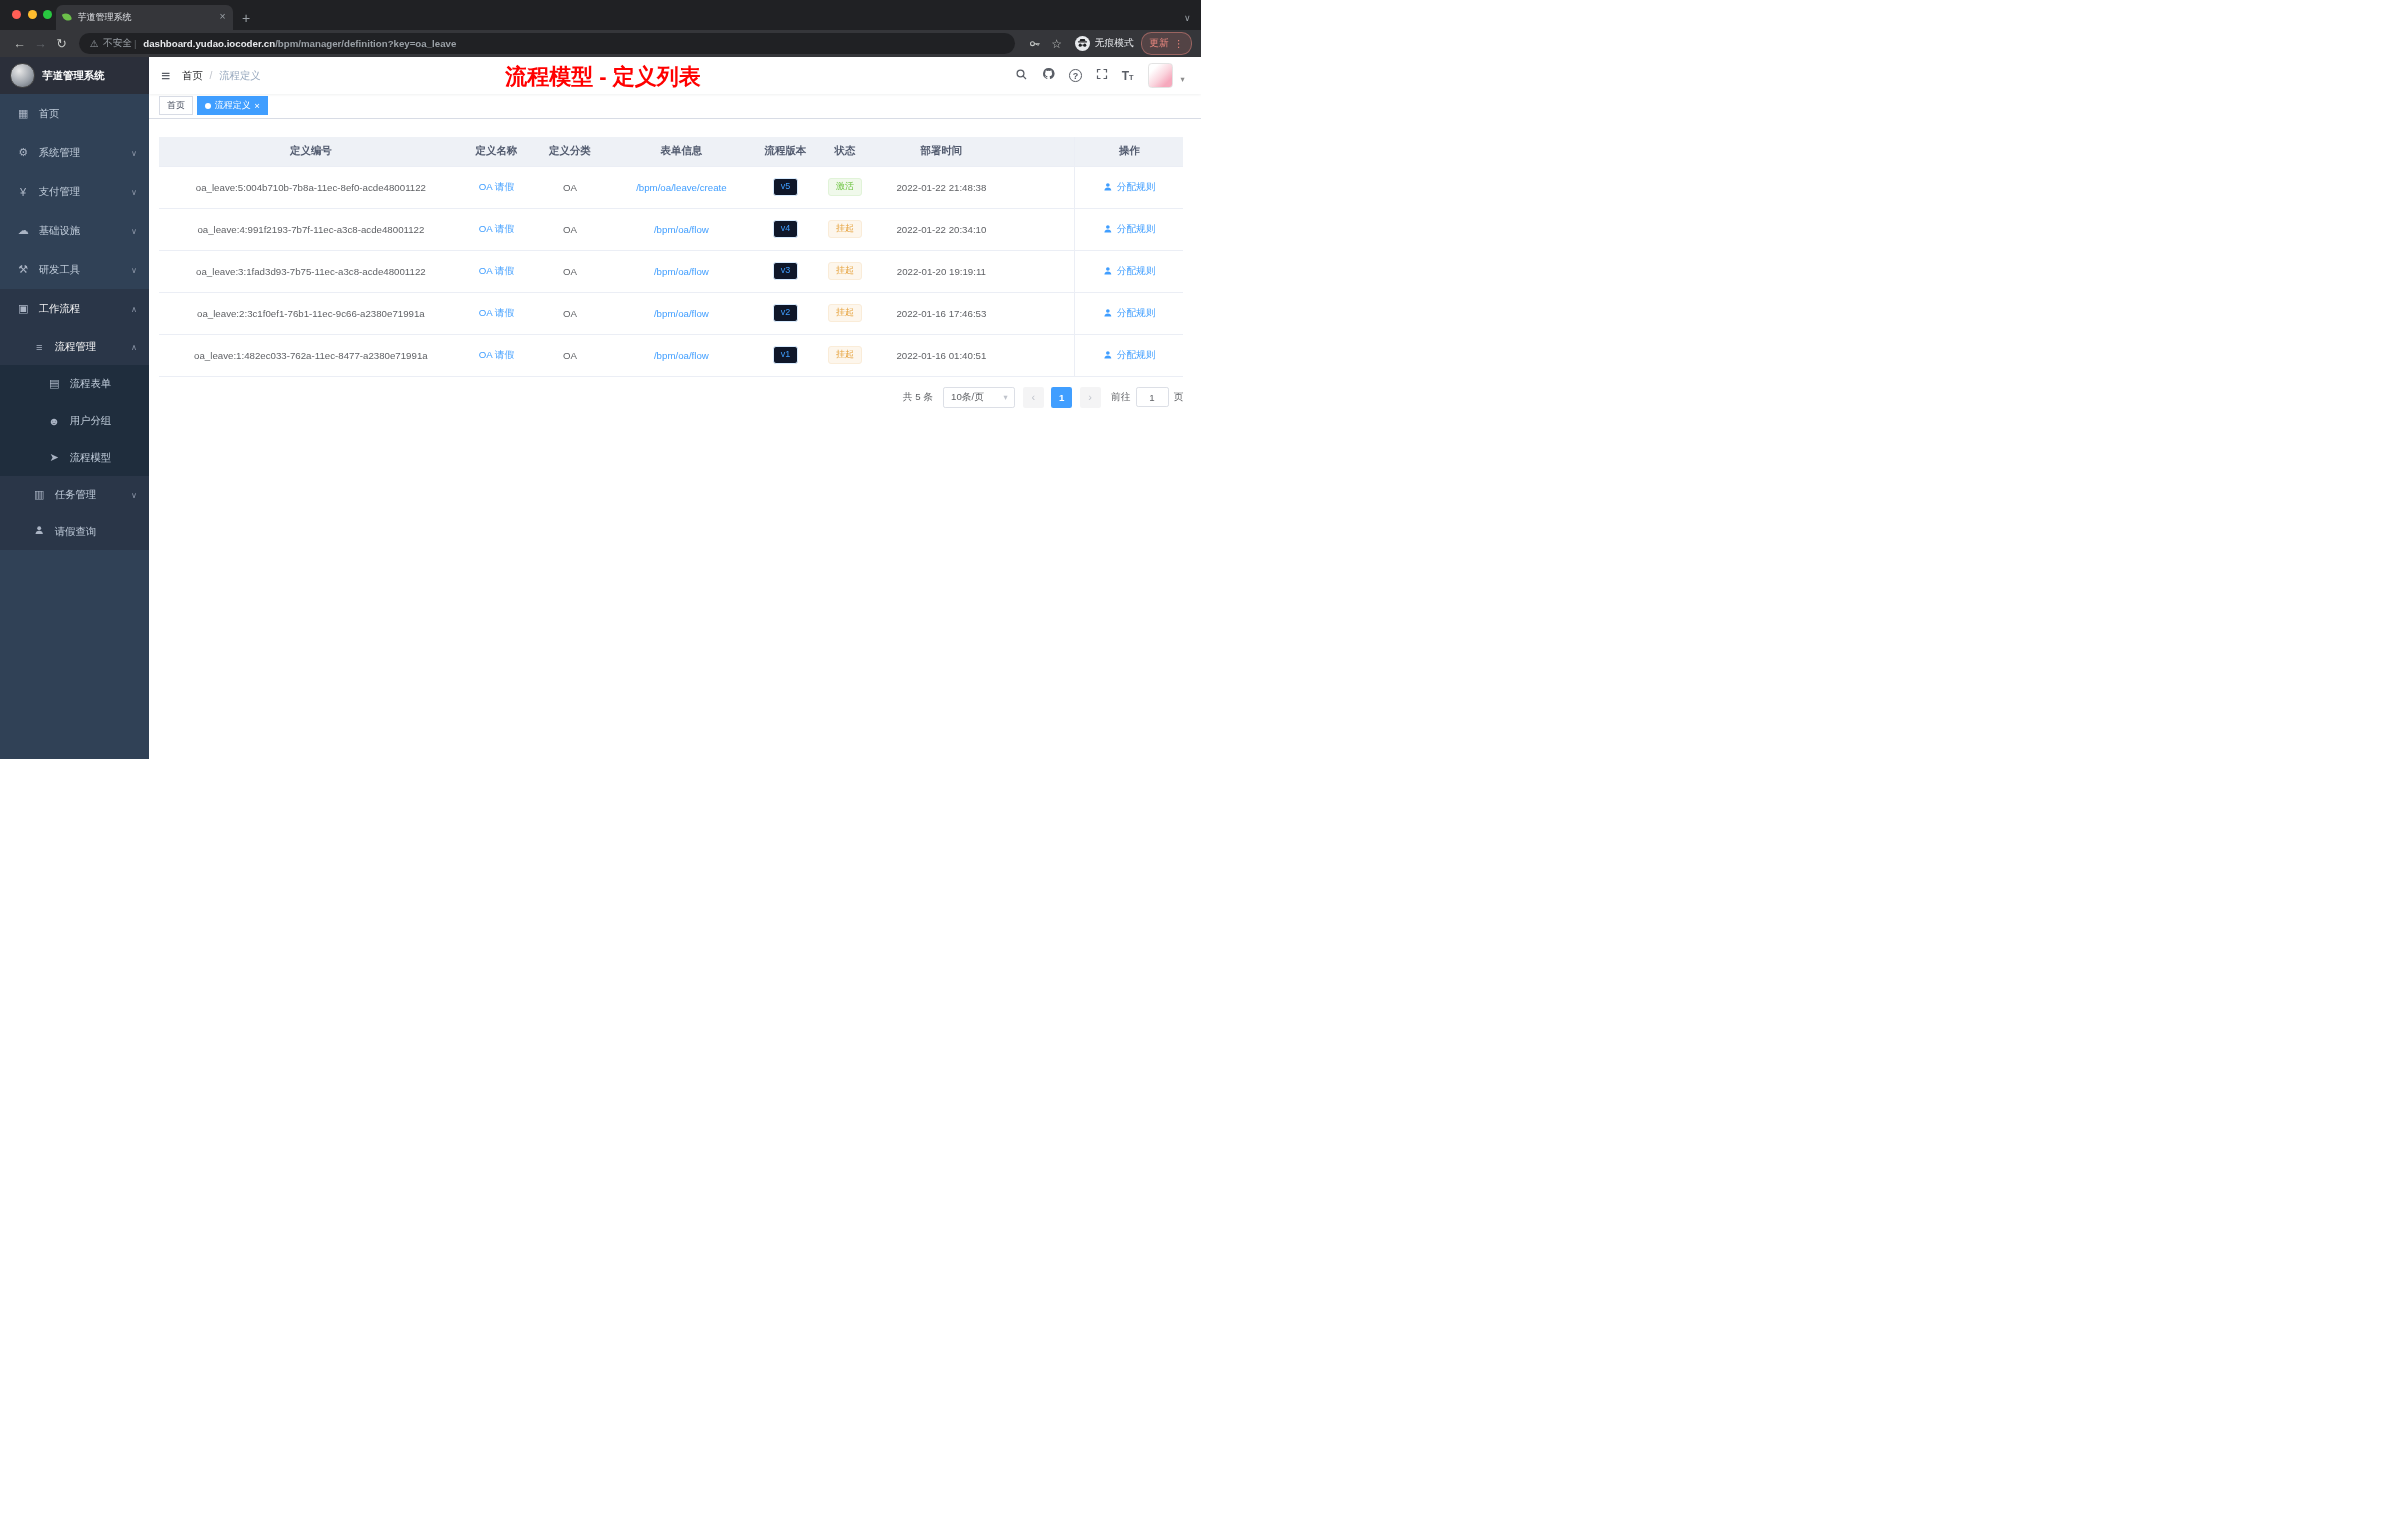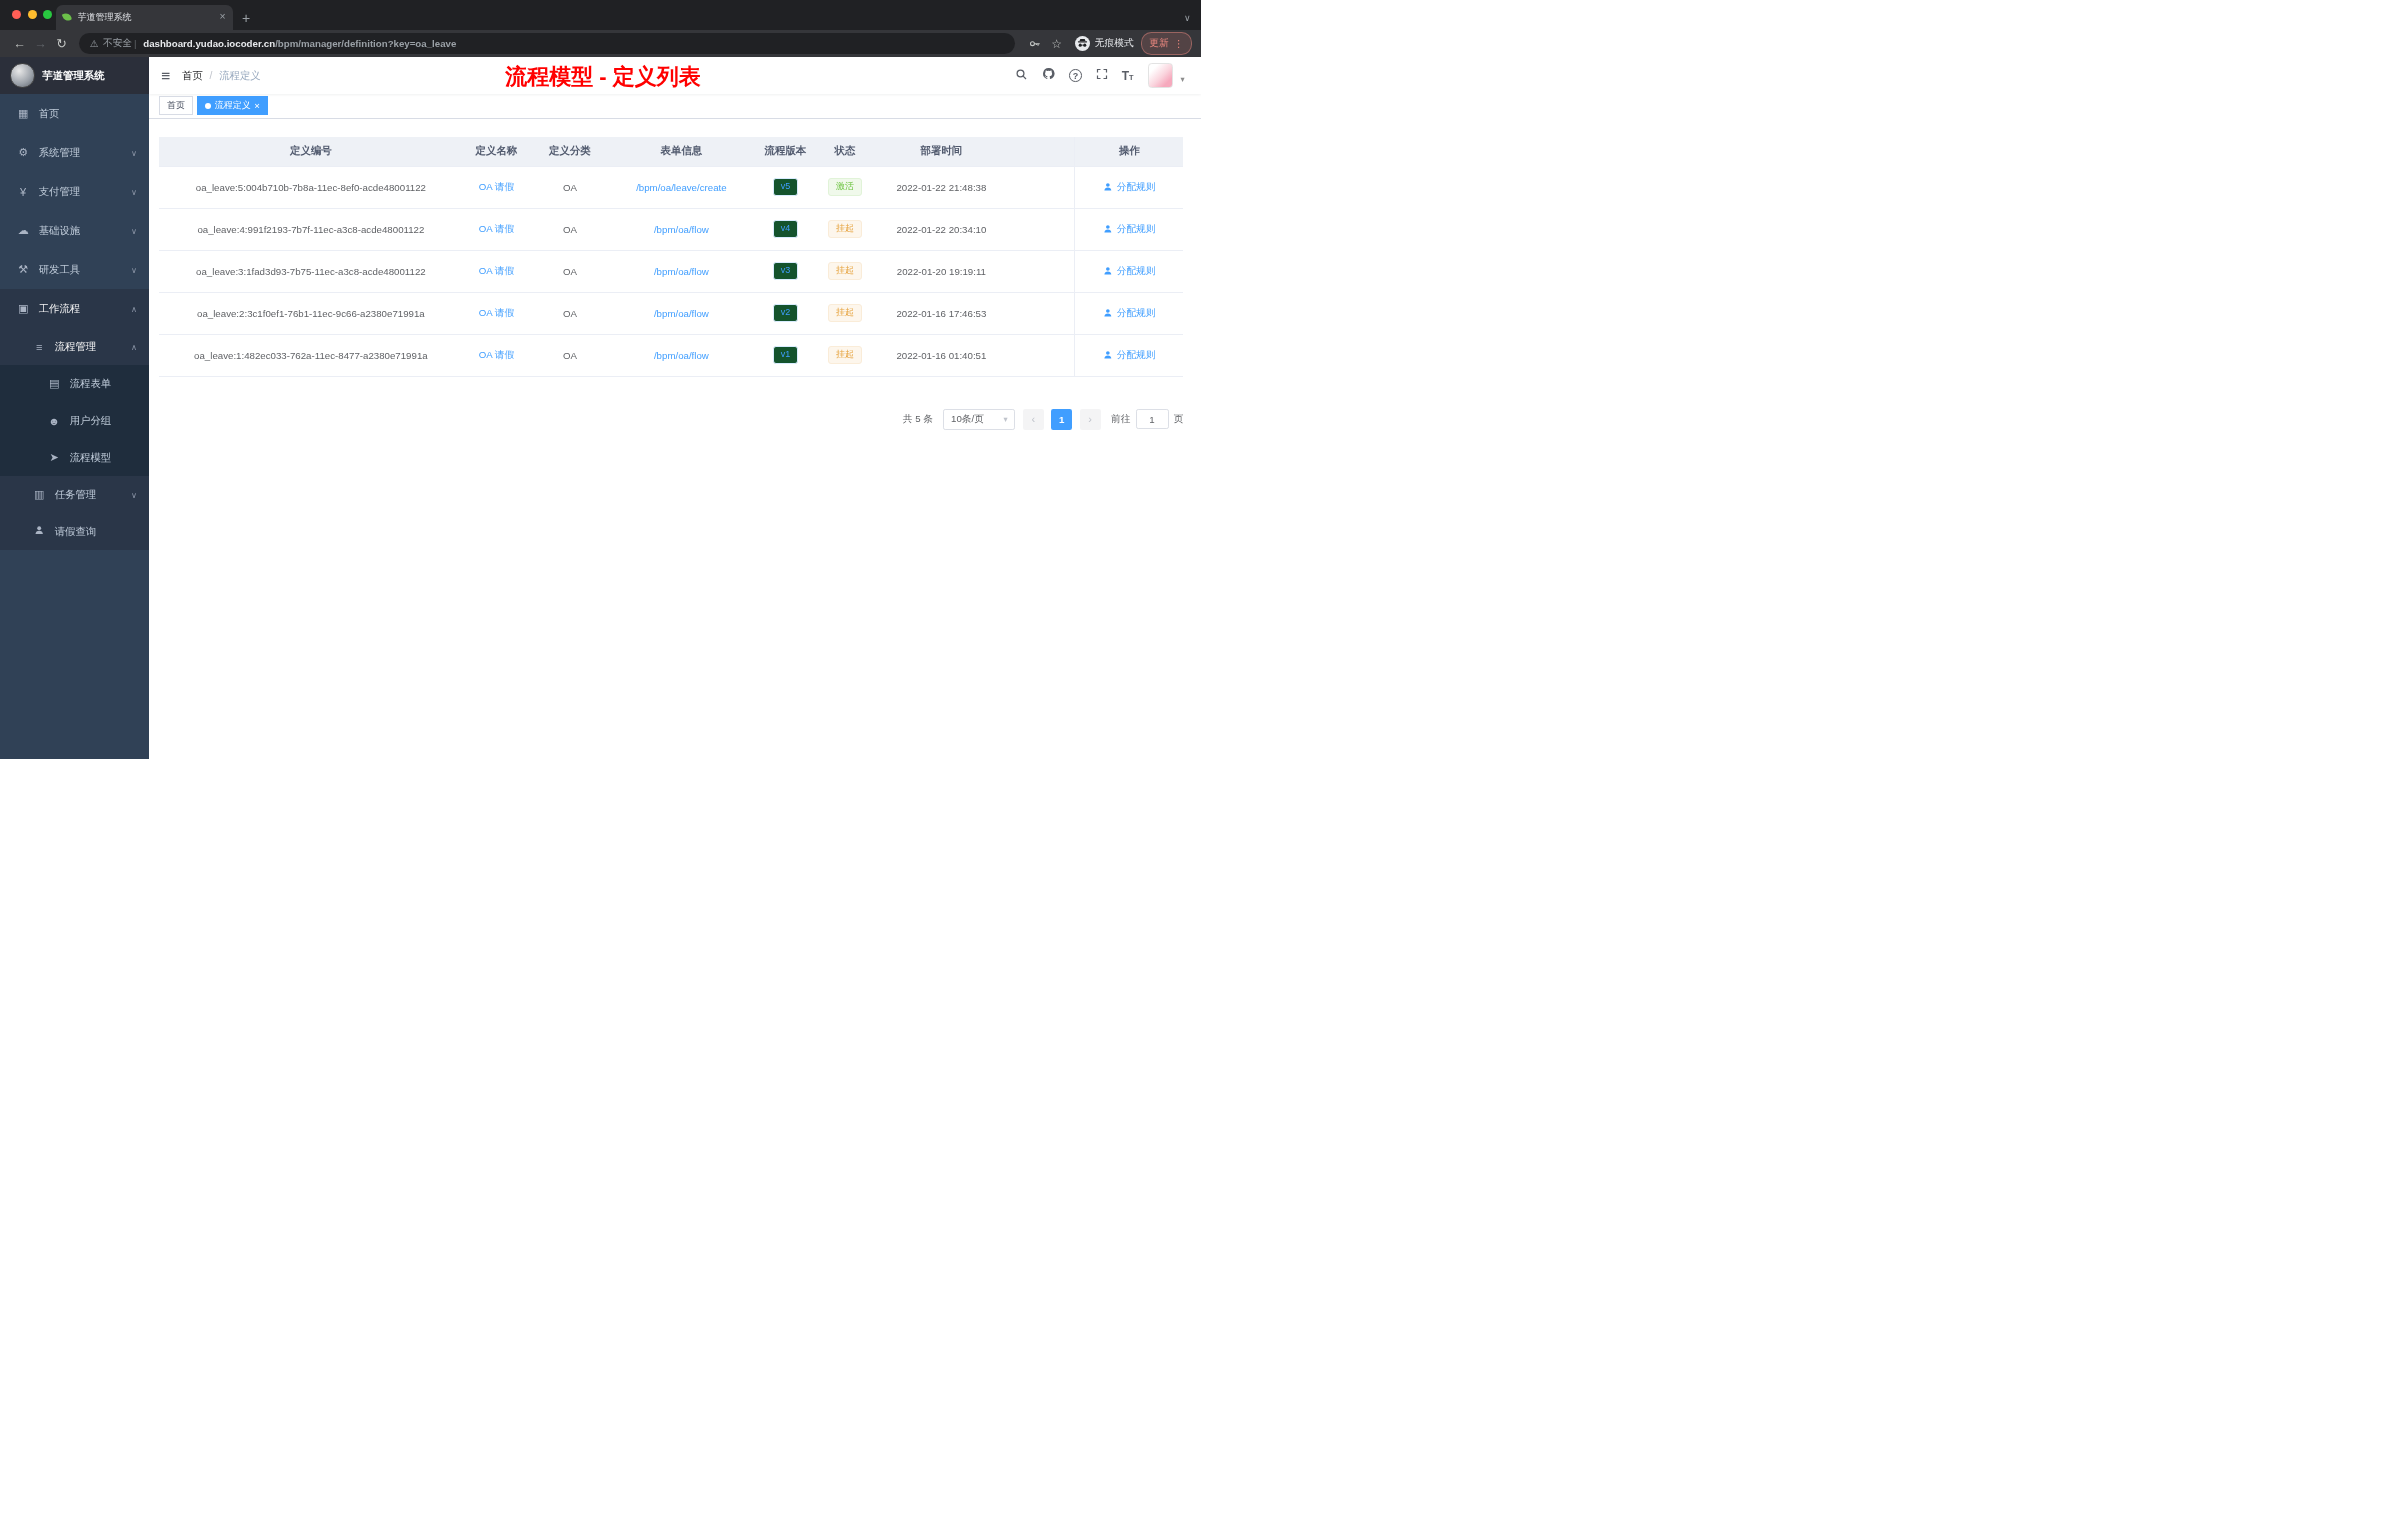--- a/index.html
+++ b/index.html
@@ -75,26 +75,26 @@
   
   .content { padding:18px 18px 0 10.4px; flex:1; overflow:hidden; }
   .table { width:1024px; font-size:9.7px; color:#606266; }
   .thead { display:flex; align-items:stretch; background:#eef1f6; height:30px; border-bottom:0.7px solid #ebeef5; font-size:10.4px; font-weight:bold; color:#515a6e; }
   .trow { display:flex; align-items:stretch; height:42px; border-bottom:0.7px solid #ebeef5; background:#fff; }
   .cell { display:flex; align-items:center; justify-content:center; text-align:center; padding:0 1px; }
   .w1{width:303px;} .w2{width:68px;} .w3{width:79px;} .w4{width:144px;} .w5{width:64px;} .w6{width:55px;} .w7{width:138px;}
   .wsp{flex:1;} .w8{width:109px; border-left:0.7px solid #ebeef5;}
   .link { color:#409eff; cursor:pointer; }
   .badge { display:inline-block; padding:2.2px 6.7px; border-radius:3px; font-size:9px; line-height:1.3; }
-  .badge.ver { background:#14532d; border:0.7px solid #d9ecff; color:#409eff; }
+  .badge.ver { background:#0f172a; border:0.7px solid #d9ecff; color:#409eff; }
   .badge.success { background:#f0f9eb; border:0.7px solid #e1f3d8; color:#67c23a; }
   .badge.warning { background:#fdf6ec; border:0.7px solid #faecd8; color:#e6a23c; }
   .action-link { color:#409eff; display:inline-flex; align-items:center; gap:3.7px; cursor:pointer; font-size:9.7px; }
 
-  .pagination { width:1024px; display:flex; align-items:center; justify-content:flex-end; gap:7.4px; margin-top:32px; font-size:9.7px; color:#606266; }
+  .pagination { width:1024px; display:flex; align-items:center; justify-content:flex-end; gap:7.4px; margin-top:10px; font-size:9.7px; color:#606266; }
   .ptotal { margin-right:3px; }
   .psel { width:72px; height:21px; border:0.7px solid #dcdfe6; border-radius:2.2px; display:flex; align-items:center; justify-content:space-between; padding:0 6.7px; cursor:pointer; color:#606266; }
   .psel .caret { color:#c0c4cc; font-size:8.2px; }
   .pbtn { width:21px; height:21px; border-radius:2.2px; background:#f4f4f5; color:#c0c4cc; display:flex; align-items:center; justify-content:center; font-size:11px; cursor:pointer; }
   .pcur { width:21px; height:21px; border-radius:2.2px; background:#409eff; color:#fff; display:flex; align-items:center; justify-content:center; font-size:9.7px; font-weight:bold; cursor:pointer; }
   .goto { display:flex; align-items:center; gap:5.2px; margin-left:3px; }
   .goto input { width:33px; height:20px; border:0.7px solid #dcdfe6; border-radius:2.2px; text-align:center; font-size:9.7px; color:#606266; font-family:"Liberation Sans","DejaVu Sans",sans-serif; }
 </style>
 </head>
 <body>

